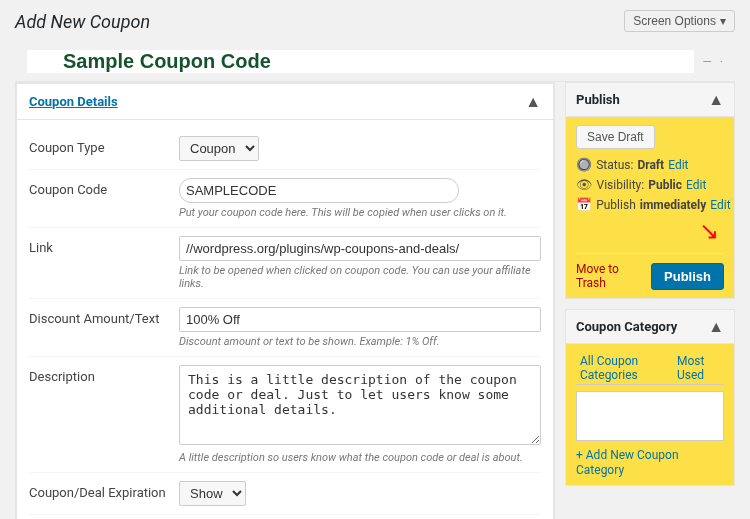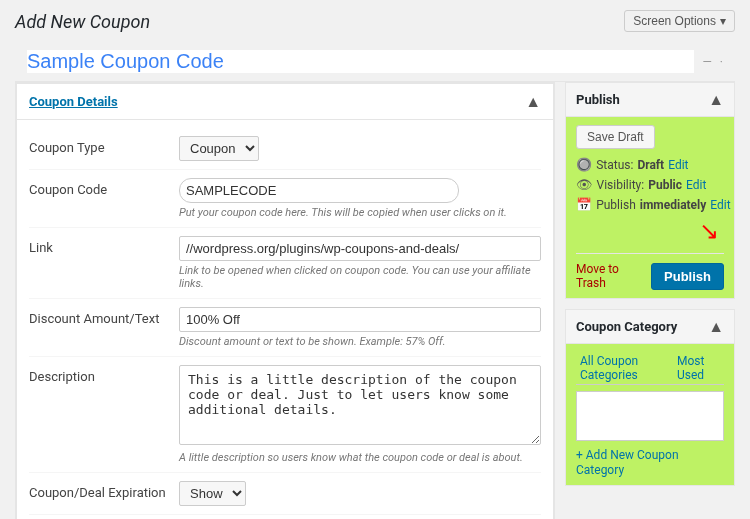--- a/index.html
+++ b/index.html
@@ -51,25 +51,26 @@
     }
     .coupon-code-header {
       display: flex;
       align-items: center;
       padding: 8px 12px;
       border-bottom: 1px solid #e5e5e5;
       gap: 8px;
     }
     .coupon-code-input {
       font-size: 20px;
-      font-weight: 400;
+      font-weight: 700;
       border: none;
       outline: none;
-      color: #3b82f6;
+      color: #14532d;
       flex: 1;
+      padding-left: 36px;
     }
     .coupon-code-link {
       font-size: 12px;
       color: #999;
       cursor: pointer;
       text-decoration: none;
     }
     .coupon-details-section {
       background: #fff;
       border: 1px solid #e5e5e5;
@@ -158,21 +159,21 @@
       resize: vertical;
     }
     .right-column {
       width: 170px;
       min-width: 170px;
       display: flex;
       flex-direction: column;
       gap: 10px;
     }
     .widget-box {
-      background: #bef264;
+      background: #fde047;
       border: 1px solid #e5e5e5;
     }
     .widget-header {
       display: flex;
       justify-content: space-between;
       align-items: center;
       padding: 7px 10px;
       border-bottom: 1px solid #e5e5e5;
       background: #f5f5f5;
     }
@@ -306,21 +307,21 @@
             <div class="form-field">
               <input class="form-input-full" type="text" value="//wordpress.org/plugins/wp-coupons-and-deals/" style="">
               <div class="form-hint">Link to be opened when clicked on coupon code. You can use your affiliate links.</div>
             </div>
           </div>
 
           <div class="form-row">
             <div class="form-label">Discount Amount/Text</div>
             <div class="form-field">
               <input class="form-input-full" type="text" value="100% Off" style="">
-              <div class="form-hint">Discount amount or text to be shown. Example: 57% Off.</div>
+              <div class="form-hint">Discount amount or text to be shown. Example: 1% Off.</div>
             </div>
           </div>
 
           <div class="form-row">
             <div class="form-label">Description</div>
             <div class="form-field">
               <textarea class="form-textarea" style="">This is a little description of the coupon code or deal. Just to let users know some additional details.</textarea>
               <div class="form-hint">A little description so users know what the coupon code or deal is about.</div>
             </div>
           </div>

